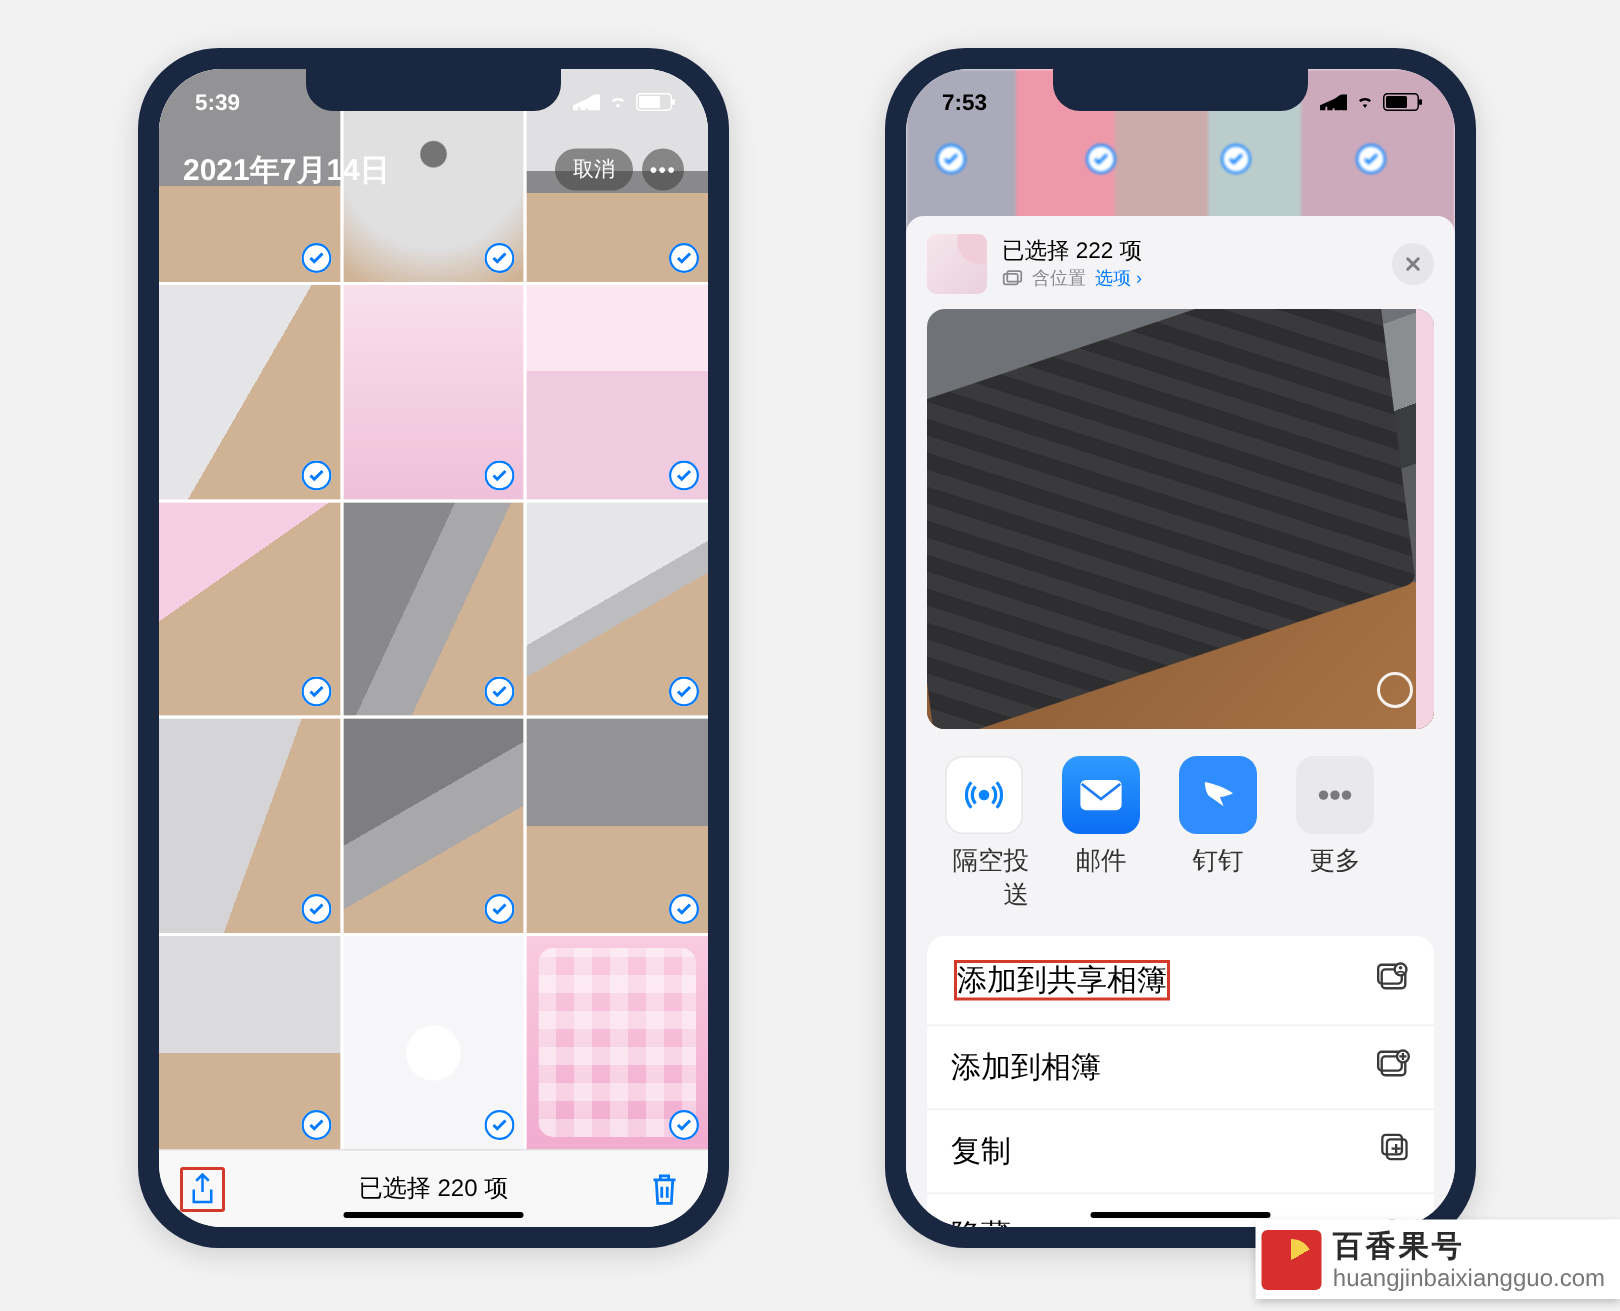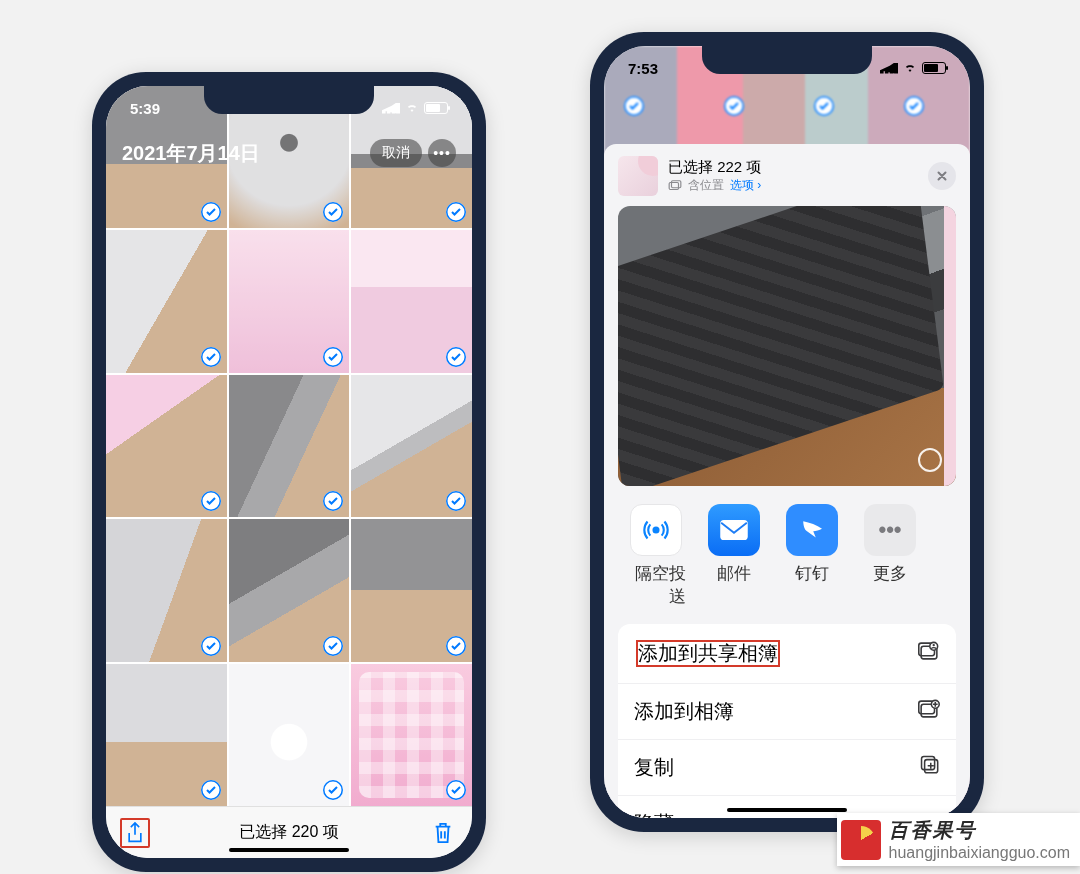--- a/index.html
+++ b/index.html
@@ -7,21 +7,21 @@
 
   .phone {
     position: absolute;
     width: 394px;
     height: 800px;
     border-radius: 54px;
     background: #1a2740;
     padding: 14px;
     box-shadow: 0 4px 20px rgba(0,0,0,.15);
   }
-  .phone.left { left: 92px; top: 32px; margin-top: 40px; }
+  .phone.left { left: 92px; top: 32px; }
   .phone.right { left: 590px; top: 32px; }
 
   .screen {
     width: 100%; height: 100%;
     background: #fff;
     border-radius: 42px;
     overflow: hidden;
     position: relative;
   }
 
@@ -162,21 +162,21 @@
   
   .watermark {
     position: absolute; right: 0; bottom: 8px;
     display: flex; align-items: center; gap: 8px;
     background: #fff;
     padding: 4px 10px 4px 4px;
     box-shadow: 0 2px 6px rgba(0,0,0,.25);
   }
   .wm-logo { width: 40px; height: 40px; background: #d72e2e; border-radius: 4px; position:relative; overflow:hidden;}
   .wm-logo::before{content:"";position:absolute;inset:6px;background:conic-gradient(#f5d24a 0 60deg,#d72e2e 60deg 360deg);border-radius:50%;}
-  .wm-txt .big { font-size: 20px; font-weight: 700; color: #2a2a2a; letter-spacing: 2px; font-style: italic;}
+  .wm-txt .big { font-size: 20px; font-weight: 700; color: #2a2a2a; letter-spacing: 2px;}
   .wm-txt .small { font-size: 16px; color: #777; }
 
   
   .p0{background:linear-gradient(#5a5a5d 0 55%,#b78a5c 55% 100%);}
   .p1{background:radial-gradient(circle at 50% 40%,#2a2a2c 8%,#cfcfd2 9% 60%,#b78a5c 95%);}
   .p2{background:linear-gradient(#d0d0d3 0 48%,#4a4a4d 48% 58%,#b78a5c 58% 100%);}
   .p3{background:linear-gradient(120deg,#d7d7da 0 50%,#b78a5c 50% 100%);}
   .p4{background:linear-gradient(#f6cfe2,#e79ec6);}
   .p5{background:linear-gradient(#f7dbea 0 40%,#e9b0d0 40% 100%);}
   .p6{background:linear-gradient(145deg,#f1b6d6 0 35%,#b78a5c 35% 100%);}

